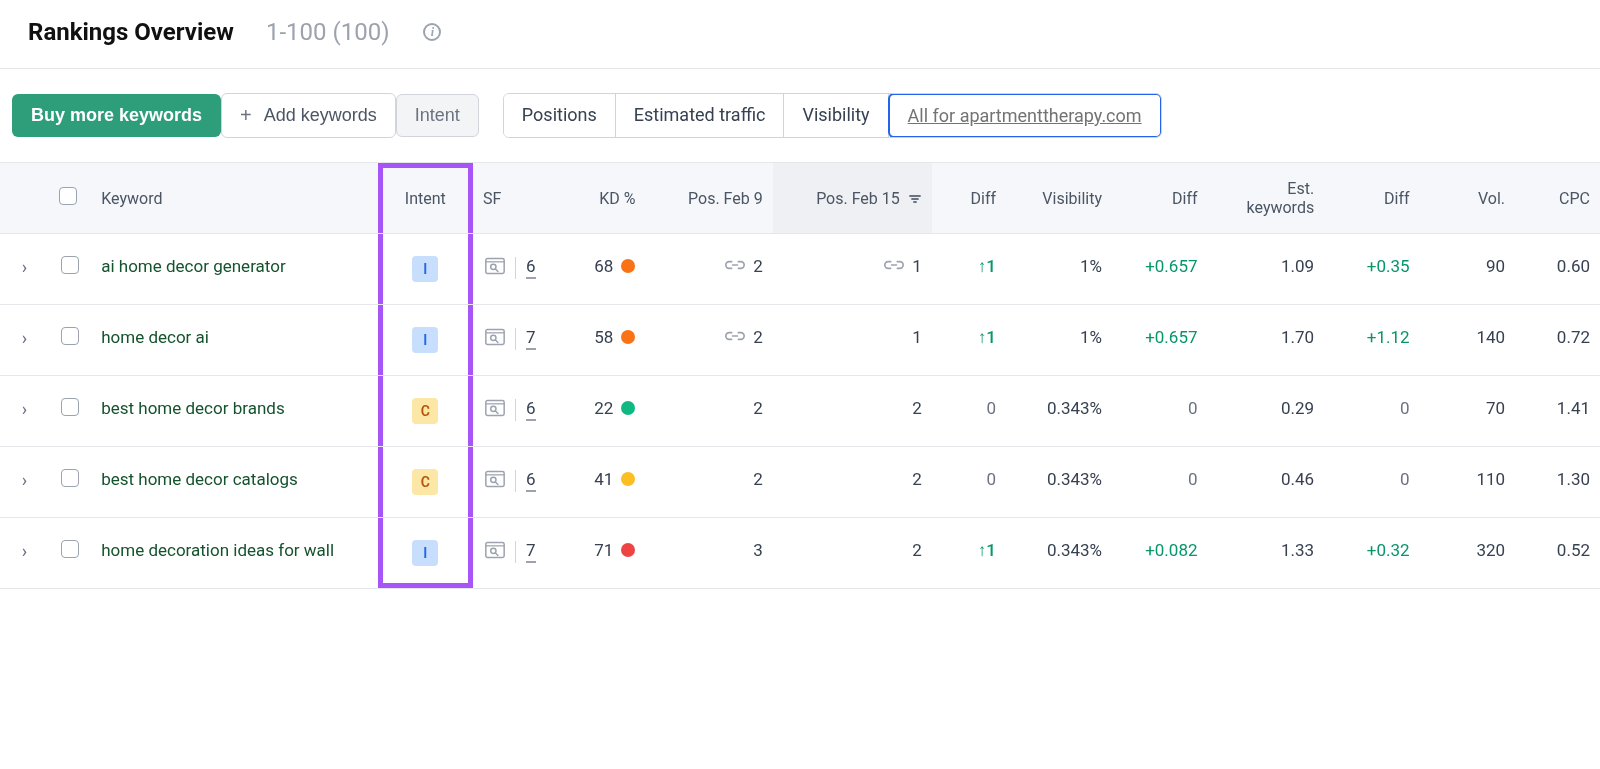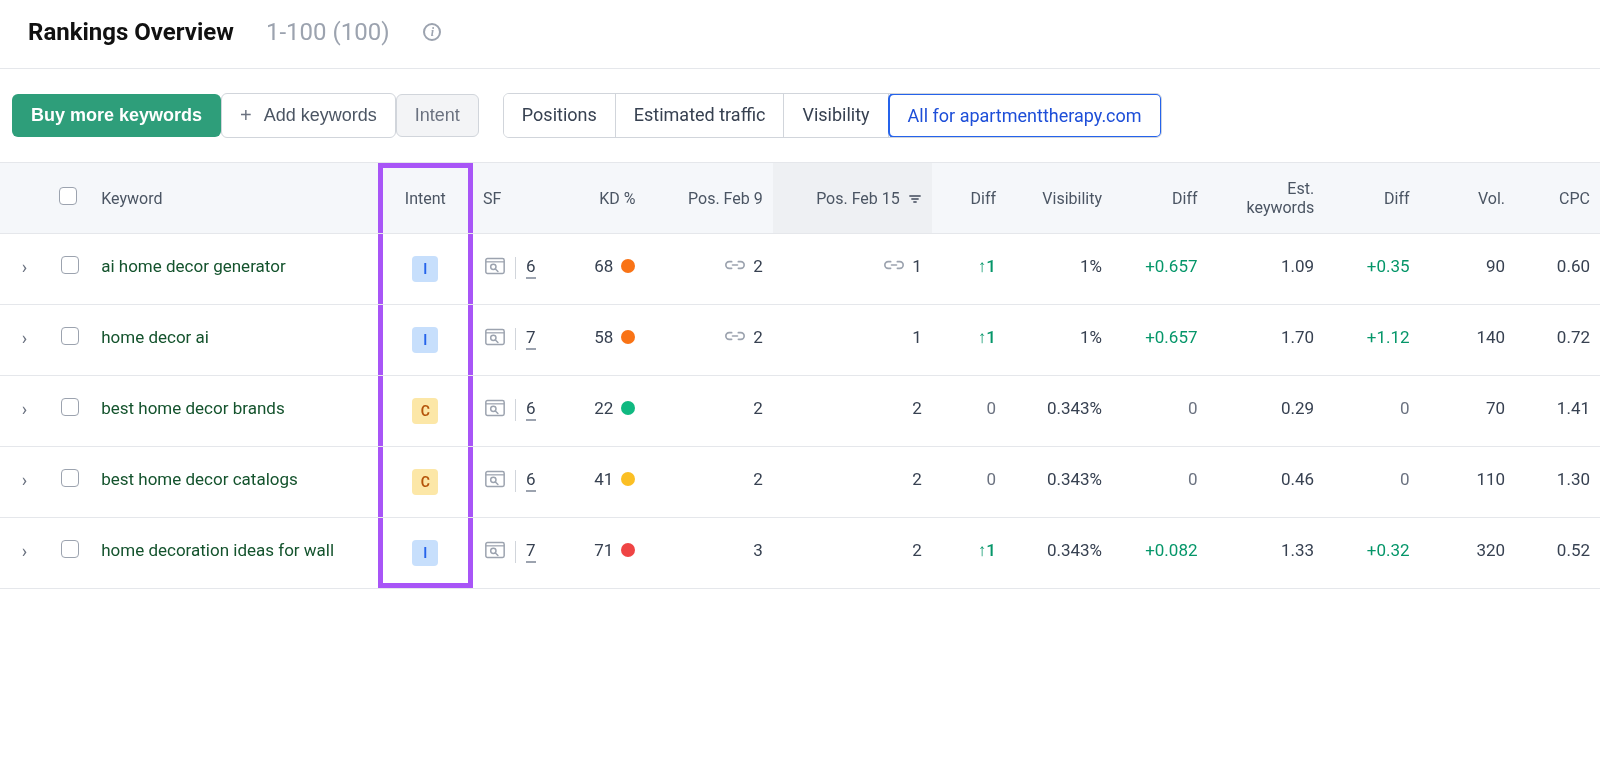--- a/index.html
+++ b/index.html
@@ -12,21 +12,21 @@
   .toolbar { display: flex; align-items: center; padding: 24px 12px; }
   .btn { display: inline-flex; align-items: center; gap: 8px; border-radius: 6px; padding: 10px 18px; font-size: 18px; cursor: pointer; border: 1px solid transparent; }
   .btn-primary { background: #2e9e7a; color: #fff; font-weight: 600; }
   .btn-secondary { background: #fff; border-color: #d1d5db; color: #4b5563; }
   .btn-secondary .plus { font-size: 20px; color: #6b7280; margin-right: 4px; }
   .btn-muted { background: #f3f4f6; border-color: #d1d5db; color: #6b7280; }
   
   .tab-group { display: inline-flex; border: 1px solid #d1d5db; border-radius: 6px; overflow: hidden; margin-left: 24px; }
   .tab { padding: 10px 18px; font-size: 18px; cursor: pointer; border-right: 1px solid #d1d5db; color: #374151; background: #fff; }
   .tab:last-child { border-right: none; }
-  .tab.active { border: 2px solid #2563eb; border-radius: 6px; color: #1d4ed8; margin: -1px; position: relative; z-index: 1; }
+  .tab.active { border: 2px solid #2563eb; border-radius: 6px; color: #737373; margin: -1px; position: relative; z-index: 1; text-decoration: underline; }
   
   .table-wrapper { overflow-x: auto; padding: 0 0px; }
   table { width: 100%; border-collapse: separate; border-spacing: 0; }
   thead th { background: #f5f7fa; font-weight: 400; font-size: 16px; color: #4b5563; padding: 16px 10px; border-top: 1px solid #e5e7eb; border-bottom: 1px solid #e5e7eb; text-align: right; position: relative; }
   thead th.left { text-align: left; }
   tbody td { padding: 22px 10px; border-bottom: 1px solid #e5e7eb; font-size: 17px; color: #374151; vertical-align: top; text-align: right; }
   tbody td.left { text-align: left; }
   
   .expand-col { width: 46px; text-align: center; }
   .chk-col { width: 40px; text-align: center; }

